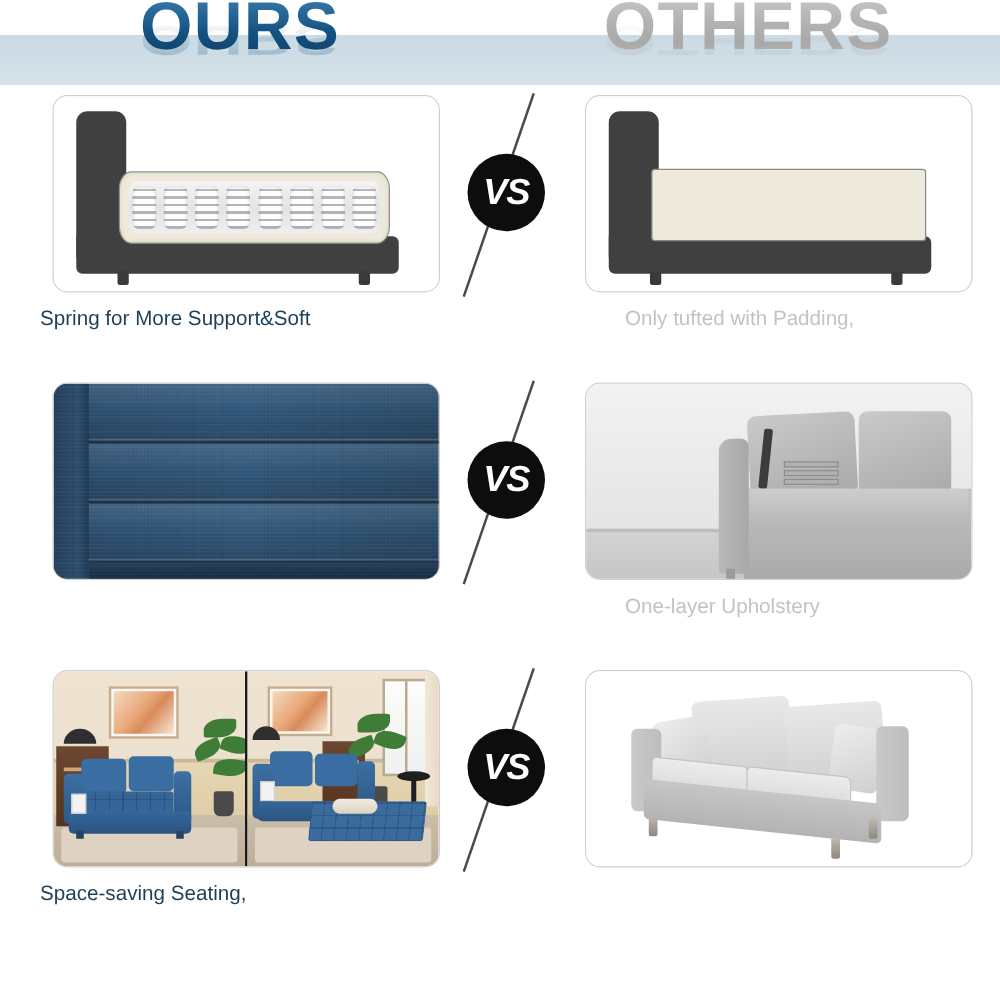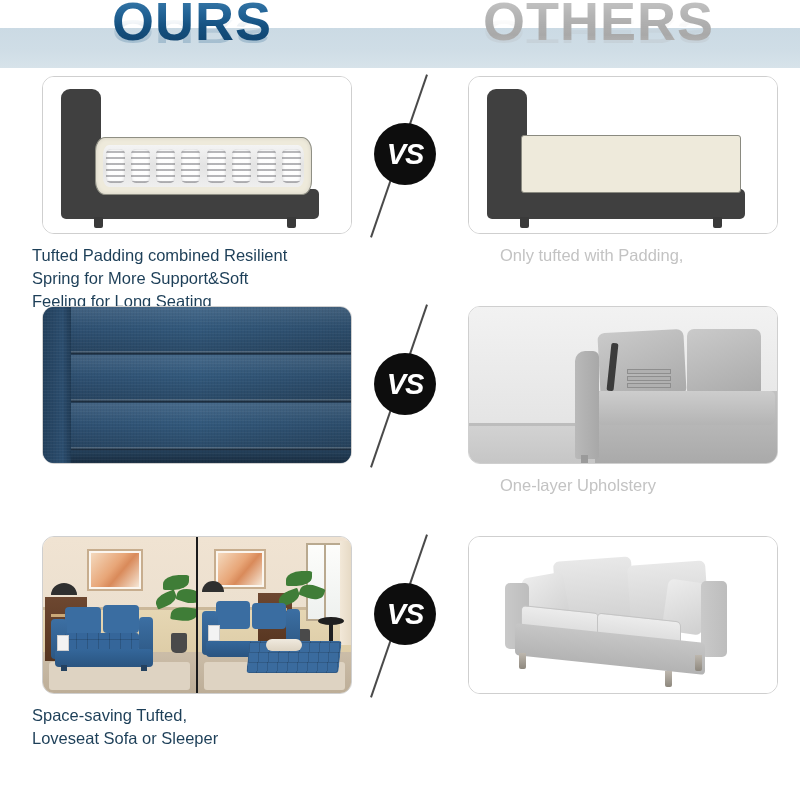--- a/index.html
+++ b/index.html
@@ -429,23 +429,21 @@
           <div class="headboard"></div>
           <div class="base"></div>
           <div class="leg l"></div>
           <div class="leg r"></div>
           <div class="mattress-plain"></div>
         </div>
       </div>
     </div>
 
     <div class="caption left">
-      <div>Tufted Padding combined Resilient</div>
       <div>Spring for More Support&amp;Soft</div>
-      <div>Feeling for Long Seating</div>
     </div>
     <div class="caption right">
       <div>Only tufted with Padding,</div>
     </div>
   </div>
 
   <div class="row">
     <div class="row-media">
 
       <div class="card left">
@@ -584,18 +582,17 @@
           <div class="gs-seat" style="left:128px; top:80px; width:84px; height:32px; transform:skewY(6deg);"></div>
           <div class="gs-body" style="left:46px; top:96px; width:190px; height:32px; transform:skewY(6deg);"></div>
           <div class="gs-leg" style="left:50px; top:116px; width:7px; height:16px;"></div>
           <div class="gs-leg" style="left:196px; top:134px; width:7px; height:16px;"></div>
           <div class="gs-leg" style="left:226px; top:118px; width:7px; height:16px;"></div>
         </div>
       </div>
     </div>
 
     <div class="caption left">
-      <div>Space-saving Tufted,</div>
-      <div>Loveseat Sofa or Sleeper</div>
+      <div>Space-saving Seating,</div>
     </div>
   </div>
 
 </div>
 
 </body></html>

